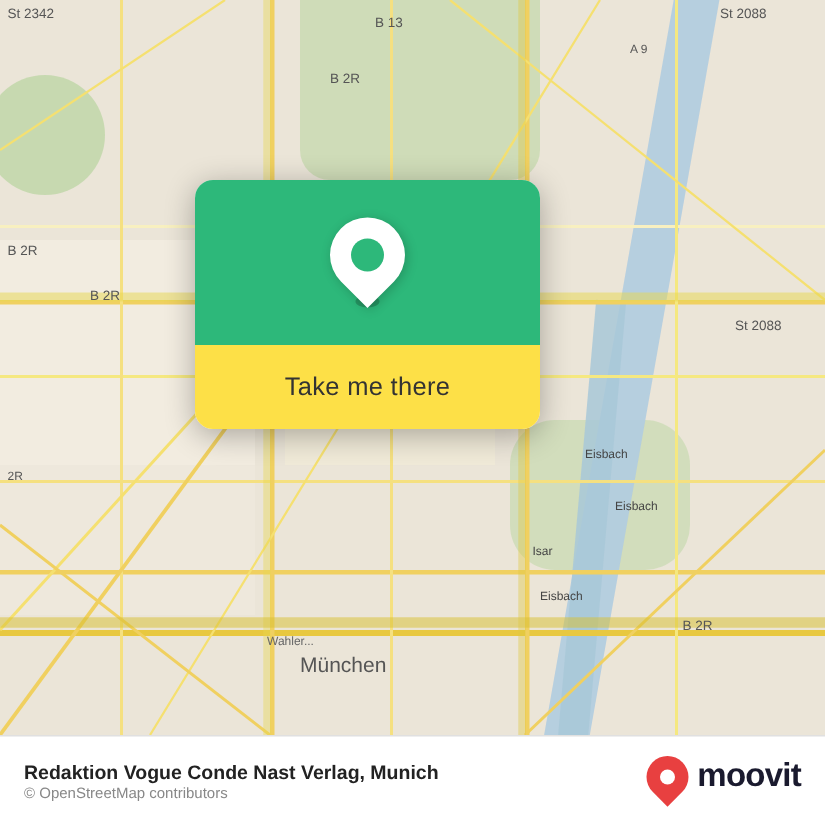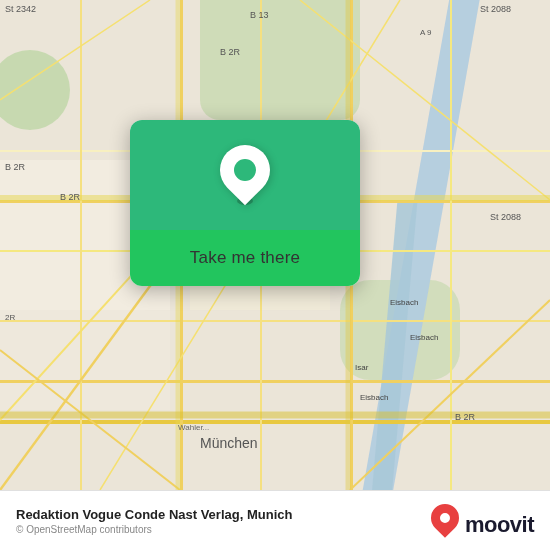--- a/index.html
+++ b/index.html
@@ -87,21 +87,21 @@
       background: rgba(0,0,0,0.2);
       border-radius: 50%;
       margin: 0 auto;
       margin-top: 2px;
     }
 
     #take-me-there-btn {
       display: block;
       width: 100%;
       padding: 18px 10px;
-      background: #22c55e;
+      background: #fde047;
       border: none;
       cursor: pointer;
       font-size: 17px;
       font-weight: 500;
       color: #333;
       text-align: center;
       letter-spacing: 0.2px;
     }
 
     
@@ -131,21 +131,21 @@
     }
 
     #place-name {
       font-size: 13px;
       font-weight: 600;
       color: #222;
     }
 
     #moovit-logo {
       display: flex;
-      align-items: flex-end;
+      align-items: flex-start;
       gap: 6px;
     }
 
     .moovit-pin {
       width: 28px;
       height: 34px;
       position: relative;
     }
 
     .moovit-pin-body {

